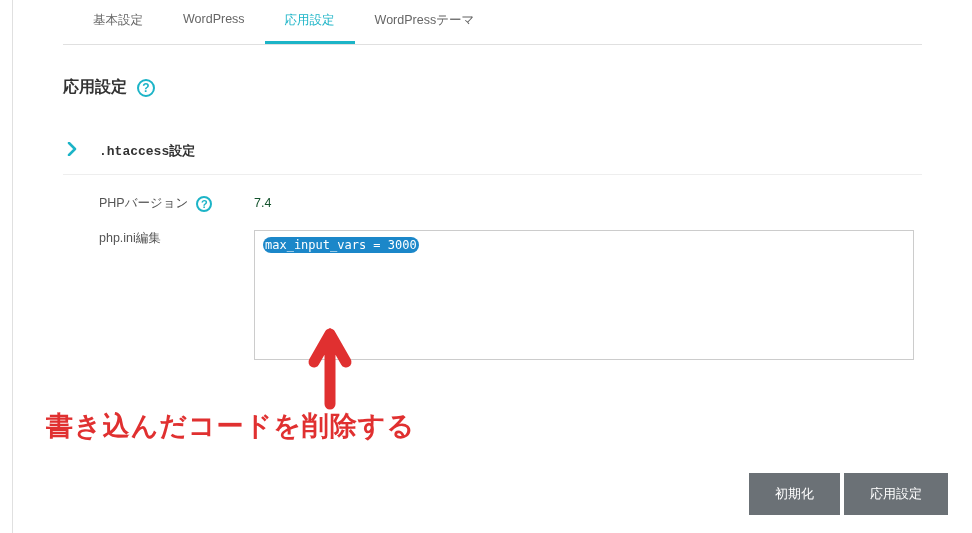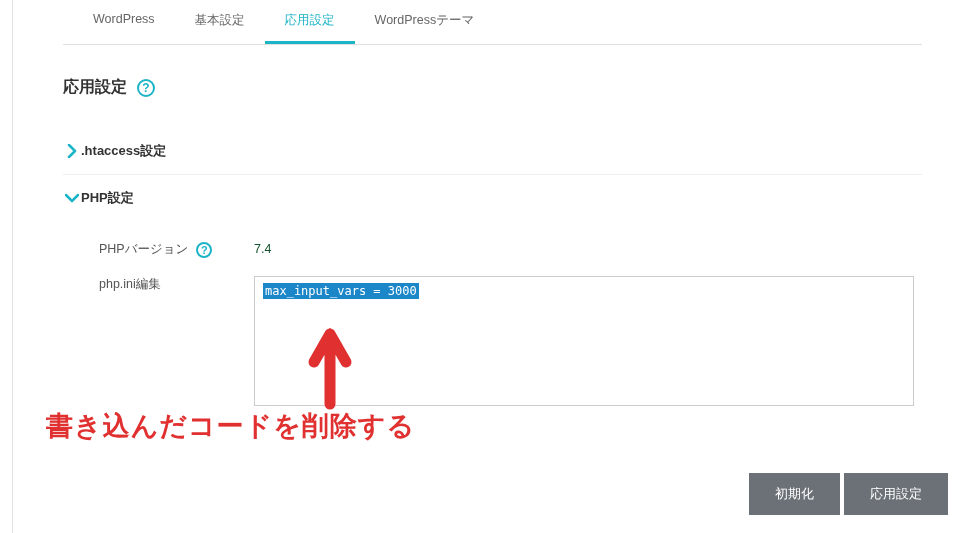--- a/index.html
+++ b/index.html
@@ -60,24 +60,26 @@
       display: flex;
       align-items: center;
       justify-content: center;
       color: #1cb4c7;
       font-size: 12px;
       font-weight: bold;
       cursor: pointer;
     }
     .section-row {
       display: flex;
-      align-items: center;
+      align-items: flex-start;
+      gap: 18px;
       padding: 14px 0;
       border-bottom: 1px solid #eee;
       cursor: pointer;
+      font-family: Liberation Mono, monospace;
     }
     .section-row:first-of-type {
       border-top: 1px solid #eee;
     }
     .chevron {
       color: #1cb4c7;
       font-size: 16px;
       width: 18px;
       display: inline-flex;
       justify-content: center;
@@ -116,20 +118,21 @@
       position: relative;
       background: #fff;
     }
     .highlighted-text {
       background: #1b87c9;
       color: #fff;
       font-family: monospace, sans-serif;
       font-size: 12px;
       padding: 1px 2px;
       display: inline-block;
+      border-radius: 8px;
     }
     .annotation-arrow {
       position: absolute;
       left: 300px;
       top: 324px;
       pointer-events: none;
     }
     .annotation-text {
       position: absolute;
       left: 46px;
@@ -154,48 +157,40 @@
       padding: 12px 26px;
       font-size: 13px;
       cursor: pointer;
     }
   </style>
 </head>
 <body>
 
 <div class="container">
   <div class="tabs">
+    <div class="tab">基本設定</div>
     <div class="tab">WordPress</div>
-    <div class="tab">基本設定</div>
     <div class="tab active">応用設定</div>
     <div class="tab">WordPressテーマ</div>
   </div>
 
   <div class="page-title-row">
     <span class="page-title">応用設定</span>
     <span class="help-icon">?</span>
   </div>
 
   <div class="section-row">
     <span class="chevron">
       <svg width="10" height="14" viewBox="0 0 10 14">
           <path d="M2 1 L8 7 L2 13" stroke="#1cb4c7" stroke-width="2.5" fill="none" stroke-linecap="round" stroke-linejoin="round"></path>
         </svg>
     </span>
     <span class="section-label">.htaccess設定</span>
   </div>
 
-  <div class="section-row" style="border-bottom:none;">
-    <span class="chevron">
-      <svg width="14" height="10" viewBox="0 0 14 10">
-          <path d="M1 2 L7 8 L13 2" stroke="#1cb4c7" stroke-width="2.5" fill="none" stroke-linecap="round" stroke-linejoin="round"></path>
-        </svg>
-    </span>
-    <span class="section-label">PHP設定</span>
-  </div>
 
   <div class="settings-body">
     <div class="field-row">
       <div class="field-label">
         <span>PHPバージョン</span>
         <span class="help-icon" style="width:16px;height:16px;font-size:11px;">?</span>
       </div>
       <div class="field-value">7.4</div>
     </div>
 

